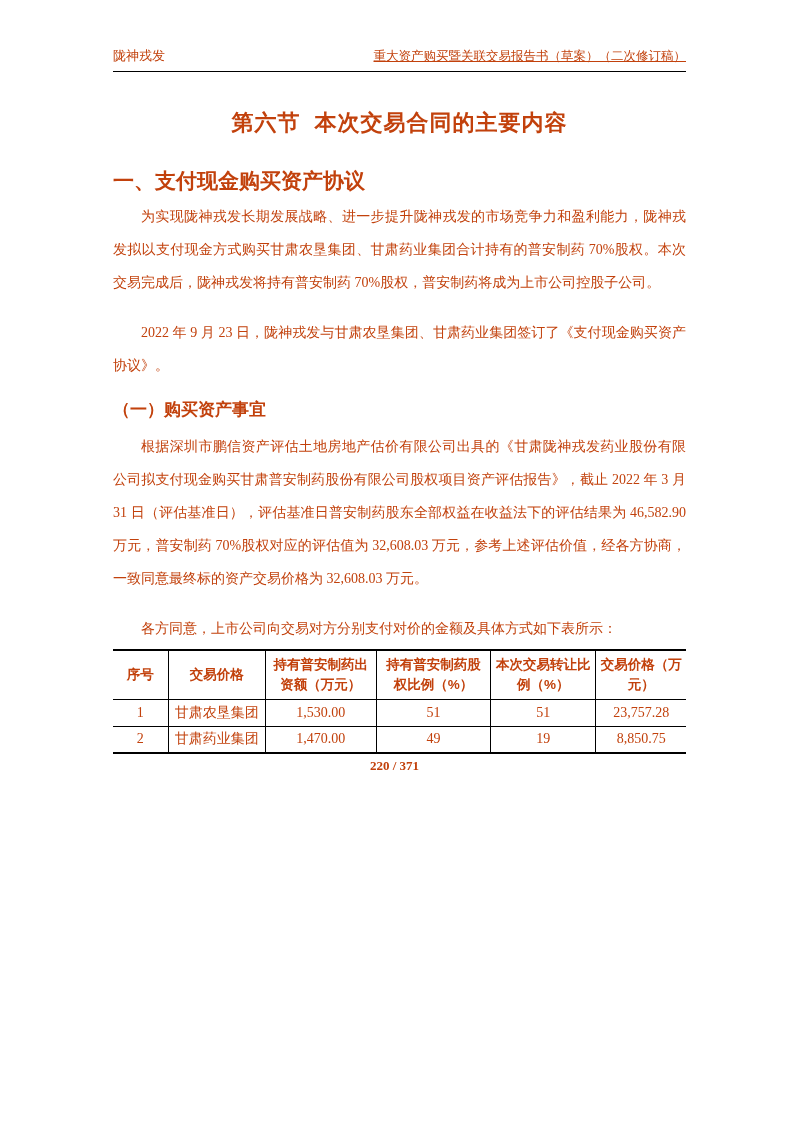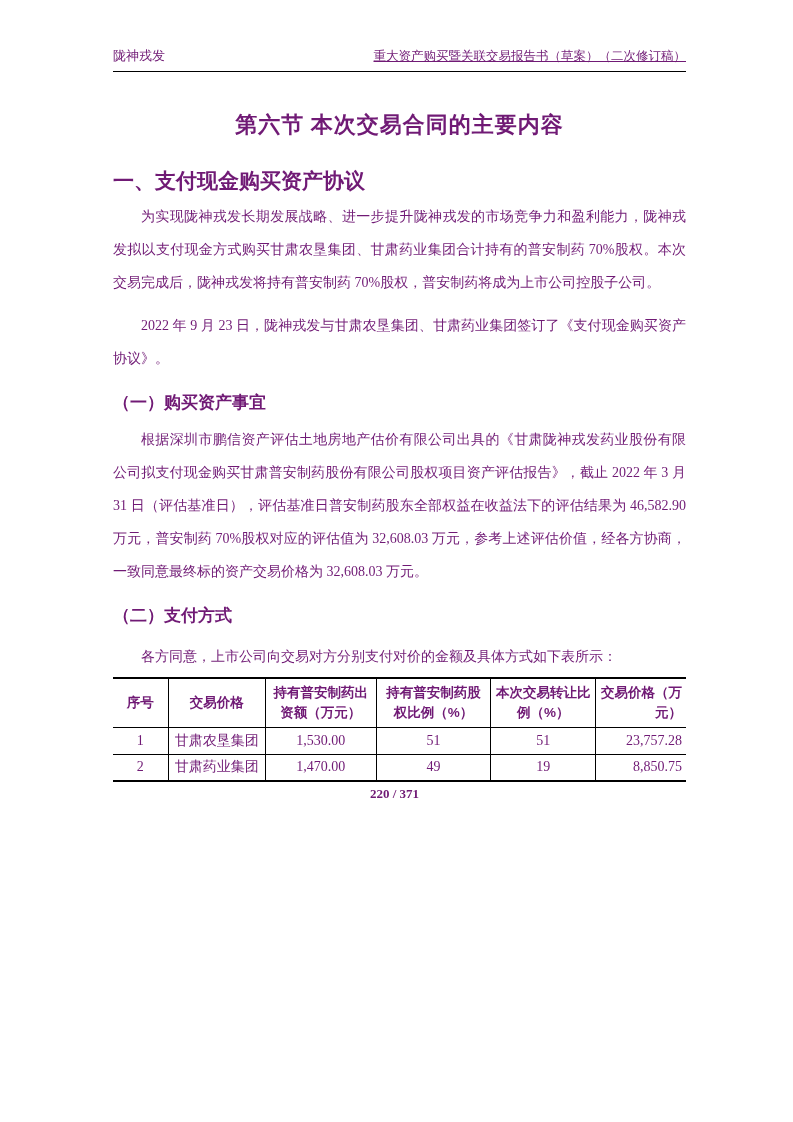--- a/index.html
+++ b/index.html
@@ -2,21 +2,21 @@
 <html><head>
 <meta charset="utf-8">
 <style>
   * { margin: 0; padding: 0; box-sizing: border-box; }
   html, body { background: #ffffff; }
   .page {
     position: relative;
     width: 793px;
     height: 1122px;
     background: #ffffff;
-    color: #701a75;
+    color: #c2410c;
     padding: 0 107px 0 113px;
     overflow: hidden;
     font-family: "Liberation Serif", "DejaVu Serif", serif;
   }
   
   .running-header {
     padding-top: 48px;
     padding-bottom: 7px;
     border-bottom: 1px solid #000;
     display: flex;
@@ -24,21 +24,21 @@
     align-items: flex-end;
     font-size: 13px;
     line-height: 16px;
   }
   .running-header .rh-right { font-size: 12.5px; text-decoration: underline; }
 
   
   .chapter-title {
     margin-top: 38px;
     text-align: center;
-    font-family: Liberation Serif, serif;
+    font-family: Liberation Mono, monospace;
     font-weight: bold;
     font-size: 22px;
     line-height: 30px;
     letter-spacing: 1px;
   }
 
   
   .h-level1 {
     margin-top: 28px;
     font-family: "Liberation Sans", "DejaVu Sans", sans-serif;
@@ -55,38 +55,38 @@
     line-height: 26px;
   }
 
   .para {
     font-size: 14px;
     line-height: 33px;
     text-align: justify;
     text-indent: 2em;
     margin-top: 6px;
   }
-  .para.gap { margin-top: 10px; }
+  .para.gap { margin-top: 17px; }
 
   
   table.pay-table {
     margin-top: 4px;
     width: 100%;
     border-collapse: collapse;
     border-top: 2.5px solid #000;
     border-bottom: 2.5px solid #000;
     table-layout: fixed;
   }
   table.pay-table th, table.pay-table td {
     border: 1px solid #000;
     text-align: center;
     vertical-align: middle;
   }
   table.pay-table th:first-child, table.pay-table td:first-child { border-left: none; }
-  table.pay-table th:last-child, table.pay-table td:last-child { border-right: none; text-align: right; }
+  table.pay-table th:last-child, table.pay-table td:last-child { border-right: none; }
   table.pay-table tr:first-child th { border-top: none; }
   table.pay-table tr:last-child td { border-bottom: none; }
   table.pay-table th {
     font-family: "Liberation Sans", "DejaVu Sans", sans-serif;
     font-weight: bold;
     font-size: 13.5px;
     line-height: 20px;
     height: 49px;
     padding: 2px 4px;
   }
@@ -128,21 +128,20 @@
 
   <div class="h-level1">一、支付现金购买资产协议</div>
 
   <p class="para">为实现陇神戎发长期发展战略、进一步提升陇神戎发的市场竞争力和盈利能力，陇神戎发拟以支付现金方式购买甘肃农垦集团、甘肃药业集团合计持有的普安制药 70%股权。本次交易完成后，陇神戎发将持有普安制药 70%股权，普安制药将成为上市公司控股子公司。</p>
   <p class="para gap">2022 年 9 月 23 日，陇神戎发与甘肃农垦集团、甘肃药业集团签订了《支付现金购买资产协议》。</p>
 
   <div class="h-level2">（一）购买资产事宜</div>
 
   <p class="para">根据深圳市鹏信资产评估土地房地产估价有限公司出具的《甘肃陇神戎发药业股份有限公司拟支付现金购买甘肃普安制药股份有限公司股权项目资产评估报告》，截止 2022 年 3 月 31 日（评估基准日），评估基准日普安制药股东全部权益在收益法下的评估结果为 46,582.90 万元，普安制药 70%股权对应的评估值为 32,608.03 万元，参考上述评估价值，经各方协商，一致同意最终标的资产交易价格为 32,608.03 万元。</p>
 
-  <div class="h-level2">（二）支付方式</div>
 
   <p class="para gap">各方同意，上市公司向交易对方分别支付对价的金额及具体方式如下表所示：</p>
 
   <table class="pay-table">
     <colgroup>
       <col class="col-no">
         <col class="col-party">
         <col class="col-amt">
       <col class="col-ratio">
         <col class="col-trans">

